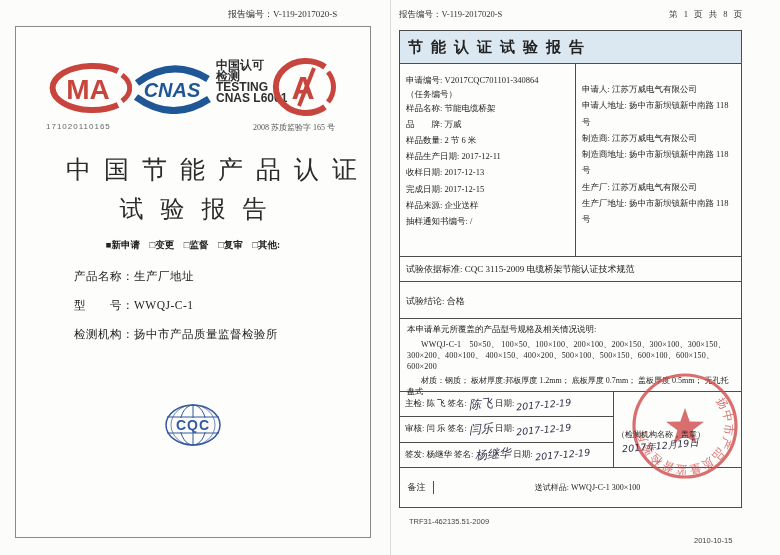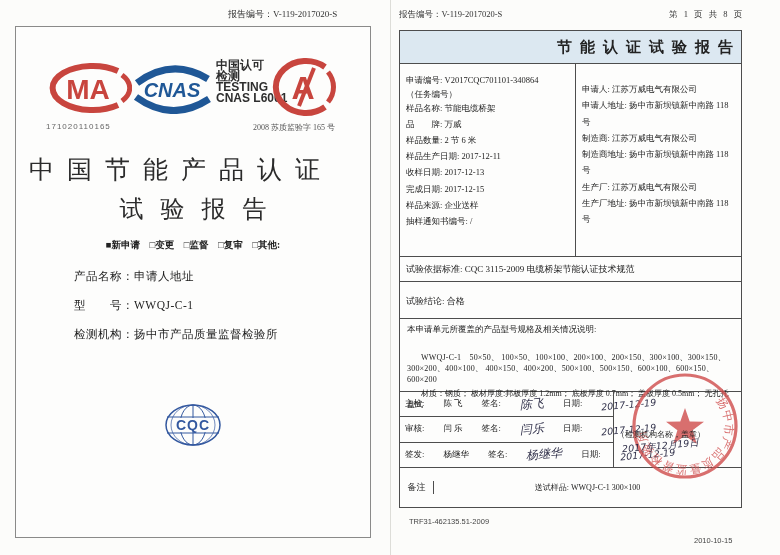--- a/index.html
+++ b/index.html
@@ -16,51 +16,51 @@
             border:1px solid #8a8a89; background:#fdfdfc; }
   .logo { position:absolute; }
   .logo-cma { left:26px; top:32px; }
   .cma-number { position:absolute; left:30px; top:95px; font-size:8px; color:#666; letter-spacing:1px;
                 font-family:"Liberation Sans",sans-serif; }
   .logo-cnas { left:116px; top:37px; }
   .cnas-text { position:absolute; left:200px; top:33px; font-size:12px; font-weight:bold;
                line-height:11px; color:#2e2e2e; font-family:"Liberation Sans",sans-serif; }
   .logo-cal { left:252px; top:29px; }
   .cal-number { position:absolute; left:237px; top:95px; font-size:8px; color:#555; }
-  .lp-title1 { position:absolute; top:126px; width:100%; text-align:left; font-size:25px;
+  .lp-title1 { position:absolute; top:126px; width:100%; text-align:right; font-size:25px;
                letter-spacing:13px; padding-left:13px; color:#2b2b2b; }
   .lp-title2 { position:absolute; top:166px; width:100%; text-align:center; font-size:24px;
                letter-spacing:17px; padding-left:17px; color:#2b2b2b; }
   .lp-checks { position:absolute; top:212px; width:100%; text-align:center; font-size:9.5px;
                font-weight:bold; color:#222; }
   .lp-fields { position:absolute; left:58px; top:242px; font-size:11.5px; color:#1c1c1c; }
   .lp-field { margin-bottom:14px; letter-spacing:0.5px; }
   .lp-cqc { position:absolute; left:50%; transform:translateX(-50%); top:376px; }
 
   
   .rp-report-no { position:absolute; left:8px; top:9px; font-size:8.5px; color:#333; }
   .rp-page-info { position:absolute; left:278px; top:9px; font-size:8.5px; color:#333; letter-spacing:2px; }
   .rp-table { position:absolute; left:8px; top:30px; width:343px; border:1px solid #4d4d4d; background:#fdfdfc; }
   .t-row { border-bottom:1px solid #4d4d4d; }
-  .t-title { height:33px; background:#dce8f1; text-align:right; font-size:15px; font-weight:600;
+  .t-title { height:33px; background:#dce8f1; text-align:left; font-size:15px; font-weight:600;
              letter-spacing:8px; padding-left:8px; line-height:33px; color:#222; }
   .t-info { display:flex; height:193px; font-size:8.5px; color:#1d1d1d; }
   .t-info-left { width:176px; border-right:1px solid #4d4d4d; padding:8px 2px 0 6px; line-height:16.1px; }
   .t-info-left .sub { line-height:12px; }
   .t-info-right { flex:1; padding:17px 2px 0 6px; line-height:16.3px; }
   .t-standard { height:25px; font-size:9px; padding:6px 0 0 6px; }
   .t-conclusion { height:37px; font-size:9px; padding:13px 0 0 6px; }
   .t-coverage { height:73px; padding:5px 7px 0 7px; font-size:8px; color:#1d1d1d; }
-  .t-coverage .cov-head { font-size:8.5px; margin-bottom:16px; }
+  .t-coverage .cov-head { font-size:8.5px; margin-bottom:3px; }
   .t-coverage .cov-models { line-height:11px; text-indent:14px; letter-spacing:0.2px; }
   .t-coverage .cov-material { margin-top:3px; text-indent:14px; }
   .t-sign { display:flex; height:76px; }
   .sign-left { width:214px; border-right:1px solid #4d4d4d; display:flex; flex-direction:column; }
   .sign-row { flex:1; border-bottom:1px solid #4d4d4d; display:flex; align-items:center;
-              padding-left:5px; gap:19px; font-size:8.5px; white-space:nowrap; }
+              padding-left:5px; gap:2px; font-size:8.5px; white-space:nowrap; }
   .sign-row:last-child { border-bottom:none; }
   .sign-right { flex:1; position:relative; font-size:8px; }
   .stamp-note { position:absolute; left:3px; top:37px; color:#222; z-index:2; }
   .stamp-date { position:absolute; left:8px; top:48px; z-index:2; }
   .hand { font-family:"DejaVu Sans",sans-serif; font-style:italic; color:#30304a;
           display:inline-block; transform:rotate(-5deg); }
   .hand-sig { font-size:12px; }
   .hand-date { font-size:9.5px; }
   .t-remark { display:flex; height:39px; border-bottom:none;align-items:center; }
   .remark-label { width:34px; border-right:1px solid #4d4d4d; display:flex; align-items:center;
@@ -108,21 +108,21 @@
         <line x1="46" y1="12" x2="31" y2="50" stroke="#c8453e" stroke-width="4"></line>
       </svg>
       <div class="cal-number">2008 苏质监验字 165 号</div>
 
       <div class="lp-title1">中国节能产品认证</div>
       <div class="lp-title2">试验报告</div>
 
       <div class="lp-checks">■新申请　□变更　□监督　□复审　□其他:</div>
 
       <div class="lp-fields">
-        <div class="lp-field"><span>产品名称：</span><span>申请人地址</span></div>
+        <div class="lp-field"><span>产品名称：</span><span>生产厂地址</span></div>
         <div class="lp-field"><span>型　　号：</span><span>WWQJ-C-1</span></div>
         <div class="lp-field"><span>检测机构：</span><span>扬中市产品质量监督检验所</span></div>
       </div>
 
       <svg class="lp-cqc" width="58" height="44" viewBox="0 0 58 44">
         <ellipse cx="29" cy="22" rx="27" ry="20" fill="none" stroke="#33589f" stroke-width="1.5"></ellipse>
         <ellipse cx="29" cy="22" rx="13" ry="20" fill="none" stroke="#33589f" stroke-width="1"></ellipse>
         <ellipse cx="29" cy="22" rx="22" ry="20" fill="none" stroke="#33589f" stroke-width="0.7"></ellipse>
         <line x1="29" y1="2" x2="29" y2="42" stroke="#33589f" stroke-width="1"></line>
         <line x1="3" y1="14" x2="55" y2="14" stroke="#33589f" stroke-width="1"></line>

